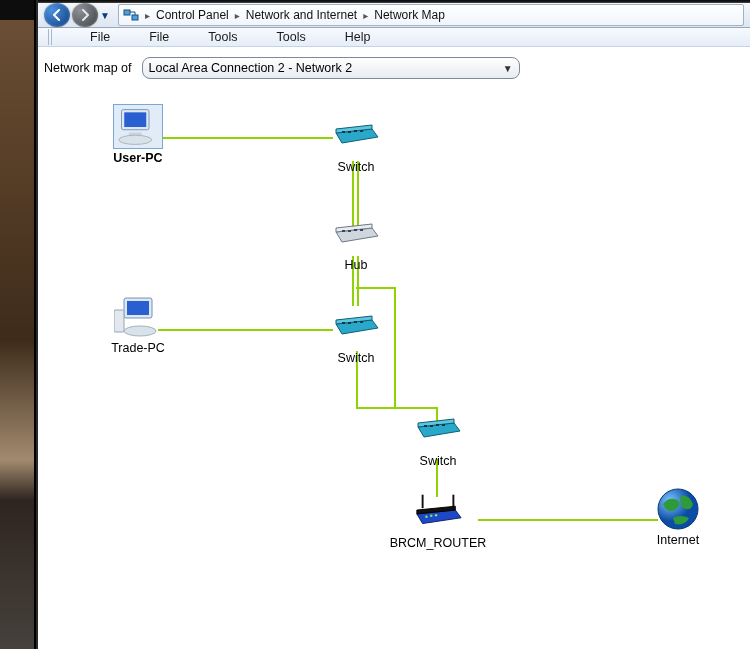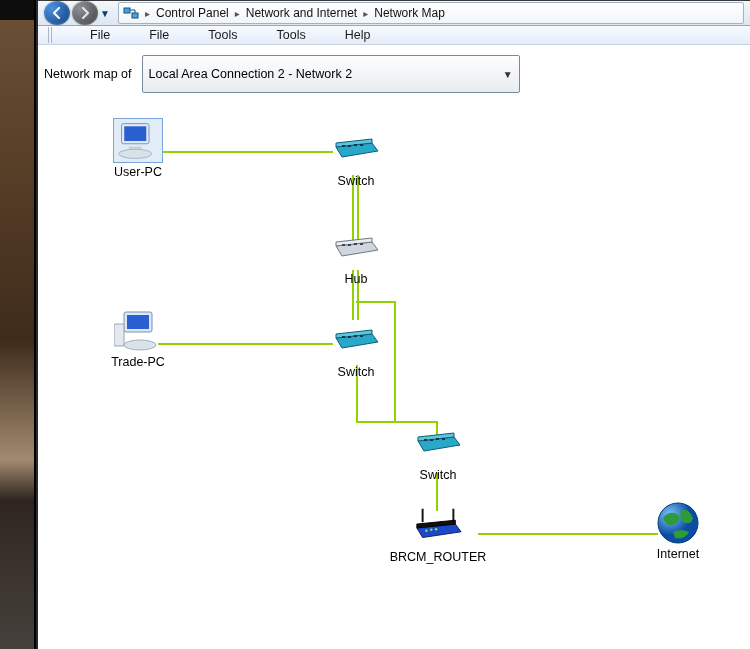--- a/index.html
+++ b/index.html
@@ -66,24 +66,24 @@
   .menubar .grip { width:5px; height:16px; background:repeating-linear-gradient(90deg,#a8b7cc 0 1px,transparent 1px 3px); margin-right:4px;}
   .menuitem { padding: 2px 6px; }
   
   .content { flex:1; background:#fff; padding: 10px 12px 0 0; position: relative;}
   .mapof-row {
     display:flex; align-items:center; gap:10px;
     padding: 0 0 10px 6px;
   }
   .mapof-label { font-size:12.5px; color:#000;}
   .dropdown {
-    width: 378px; height: 38px;
+    width: 378px; height: 22px;
     border: 1px solid #7a8a9c;
     background: linear-gradient(180deg,#fefefe,#e8ecf1);
-    border-radius: 2px;
+    border-radius: 8px;
     display:flex; align-items:center; justify-content:space-between;
     padding: 0 6px; font-size:12.5px; color:#000;
   }
   .dropdown .dd-arrow { font-size:10px; color:#333;}
   .canvas { position:relative; width:100%; height:560px;}
   .node { position:absolute; width:100px; text-align:center;}
   .node .lbl { font-size:12.5px; color:#000; margin-top:2px;}
   .icon-box { width:50px; height:45px; margin:0 auto; display:flex; align-items:center; justify-content:center;}
   
   .line { position:absolute; background:#8fd300; }
@@ -163,21 +163,21 @@
       </div>
       <div class="line h" style="left:120px; top:240px; width:175px;"></div>
       <div class="line v" style="left:318px; top:262px; height:56px;"></div>
       <div class="line h" style="left:318px; top:318px; width:80px;"></div>
       <div class="line v" style="left:356px; top:198px; height:120px;"></div>
       <div class="line h" style="left:318px; top:198px; width:40px;"></div>
       <div class="line v" style="left:398px; top:318px; height:15px;"></div>
       <div class="line v" style="left:398px; top:370px; height:38px;"></div>
       <div class="line h" style="left:440px; top:430px; width:180px;"></div>
 
-      <div class="node" style="left:50px; top:15px;">
+      <div class="node" style="left:50px; top:15px;font-weight:bold;">
         <div class="icon-box selected">
           <svg width="48" height="42" viewBox="0 0 48 42">
             <rect x="6" y="2" width="30" height="22" rx="2" fill="#dce8f5" stroke="#7793b0"></rect>
             <rect x="9" y="5" width="24" height="16" fill="#2a5fd1"></rect>
             <rect x="14" y="27" width="14" height="3" fill="#c9d3dd"></rect>
             <ellipse cx="21" cy="35" rx="18" ry="5" fill="#d9e1e9" stroke="#a5b2bf"></ellipse>
           </svg>
         </div>
         <div class="lbl">User-PC</div>
       </div>

